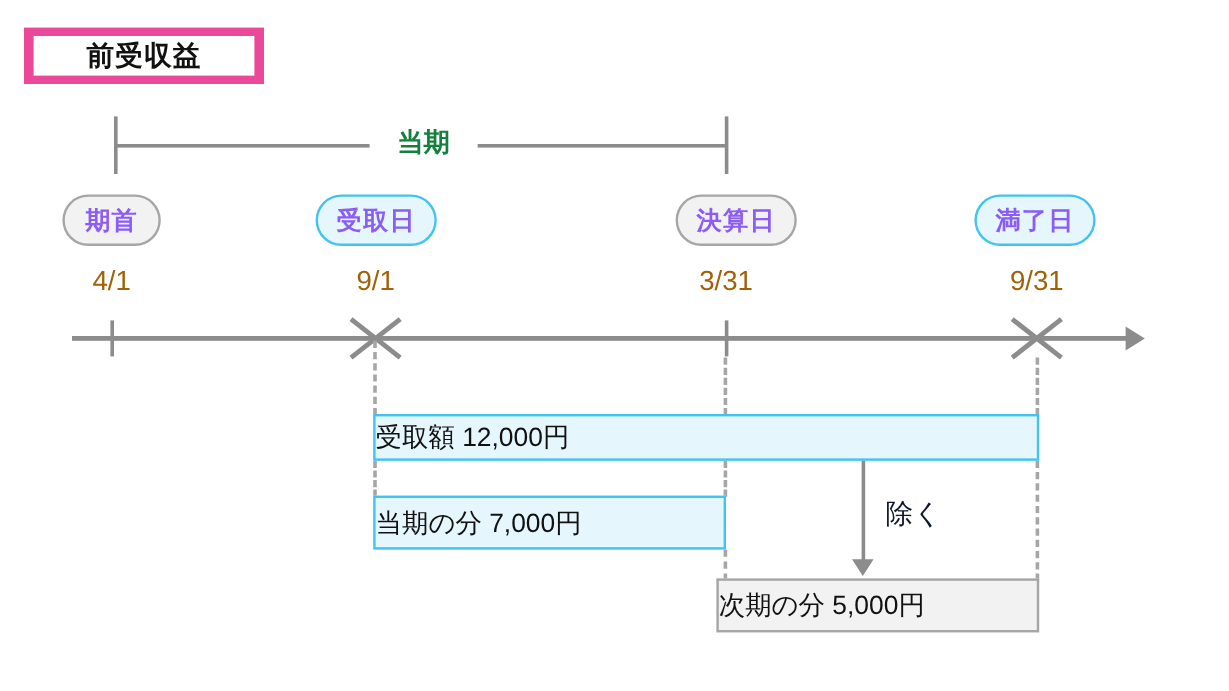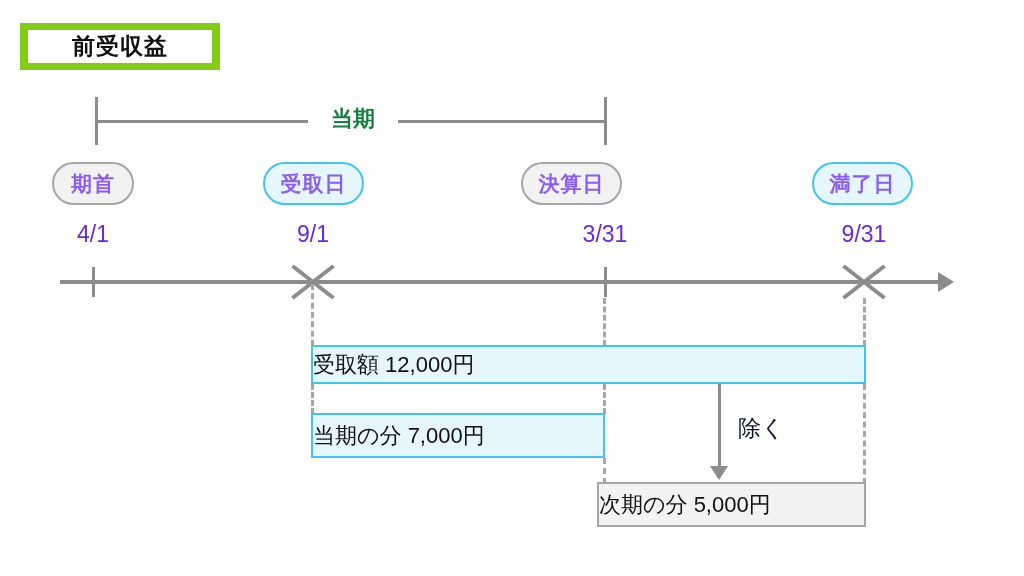--- a/index.html
+++ b/index.html
@@ -19,21 +19,21 @@
     overflow: hidden;
   }
 
   
   .title-box {
     position: absolute;
     left: 20px;
     top: 23px;
     width: 200px;
     height: 47px;
-    background: #84cc16;
+    background: #ec4899;
     box-sizing: border-box;
     display: flex;
     align-items: center;
     justify-content: center;
   }
   .title-inner {
     width: 184px;
     height: 33px;
     background: #ffffff;
     display: flex;
@@ -103,21 +103,21 @@
     background: #e6f6fd;
     border: 2px solid #41c4f2;
   }
 
   .datelabel {
     position: absolute;
     top: 221px;
     text-align: center;
     font-size: 23px;
     font-weight: 400;
-    color: #6d28d9;
+    color: #a16207;
   }
 
   
   .axis {
     position: absolute;
     left: 60px;
     top: 280px;
     width: 885px;
     height: 4px;
     background: #8c8c8c;
@@ -241,21 +241,21 @@
     <span>受取日</span>
   </div>
   <div class="datelabel" style="left:273px; width:80px;">9/1</div>
   <div class="xmark" style="left:287px;">
     <i class="a"></i>
       <i class="b"></i>
   </div>
   <div class="vguide" style="left:311px; top:284px; height:62px;"></div>
   <div class="vguide" style="left:311px; top:384px; height:30px;"></div>
 
-  <div class="pill gray" style="left:521px; width:101px;">
+  <div class="pill gray" style="left:563px; width:101px;">
     <span>決算日</span>
   </div>
   <div class="datelabel" style="left:565px; width:80px;">3/31</div>
   <div class="axis-tick" style="left:604px;"></div>
   <div class="vguide" style="left:603px; top:298px; height:48px;"></div>
   <div class="vguide" style="left:603px; top:384px; height:30px;"></div>
   <div class="vguide" style="left:603px; top:458px; height:26px;"></div>
 
   <div class="pill blue" style="left:812px; width:101px;">
     <span>満了日</span>

